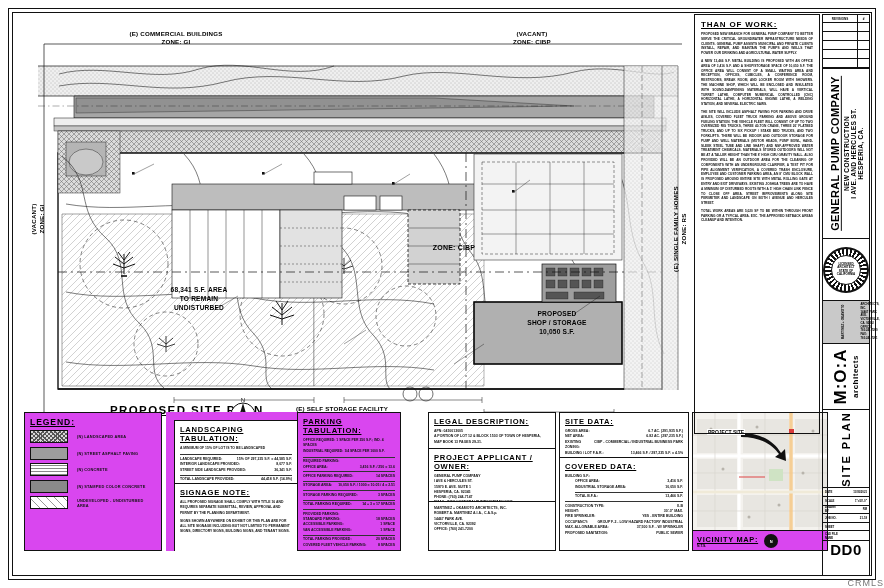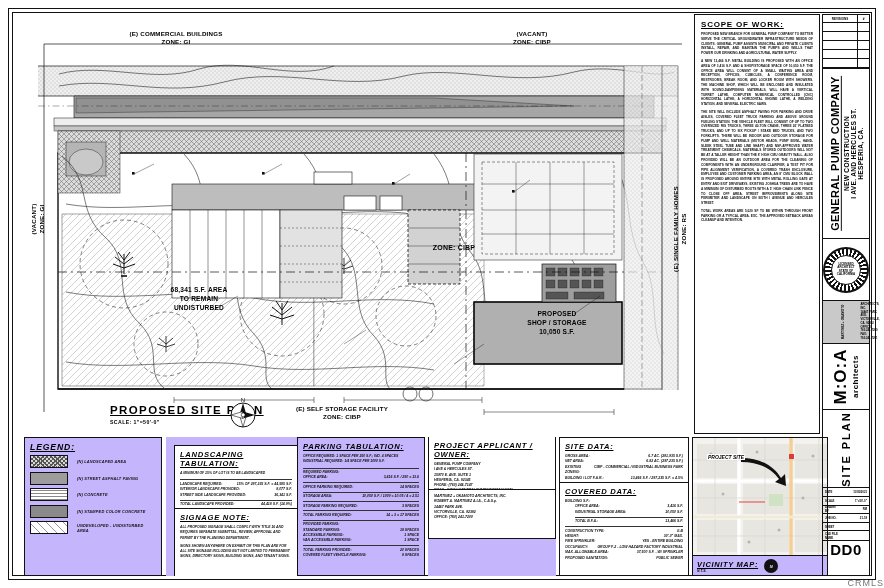--- a/index.html
+++ b/index.html
@@ -72,31 +72,30 @@
     font-size: 5.2px; font-weight: bold;
     letter-spacing: .4px; margin-top: 1px;
   }
 
   
   #north-arrow { position: absolute; left: 226px; top: 396px; }
 
   
   .band {
     position: absolute;
-    top: 437px;
+    top: 412px;
     height: 139px;
     border: 1.2px solid #111;
-    background: #c4b5fd;
+    background: #d946ef;
     padding: 4px 5px;
     overflow: hidden;
-    font-style: italic;
   }
   .band.legend   { left: 24px;  width: 138px; }
   .band.landsig  { left: 166px; width: 140px; padding: 8px; border: none; }
-  .band.parking  { left: 297px; width: 128px; }
+  .band.parking  { left: 297px; width: 104px; }
   .band.legal    { left: 428px; width: 128px; padding: 0; border: none; }
   .band.sitedata { left: 559px; width: 130px; padding: 0; border: none; }
   .band.vicinity { left: 692px; width: 136px; padding: 0; }
 
   .subbox { border: 1.2px solid #111; background: #fff; padding: 4px 5px; overflow: hidden; }
 
   .sect-title {
     font-size: 8.6px; font-weight: bold;
     letter-spacing: .9px;
     text-decoration: underline;
@@ -612,20 +611,26 @@
       <span>TOTAL PARKING PROVIDED:</span>
       <span>20 SPACES</span>
     </div>
     <div class="tiny-row">
       <span>COVERED FLEET VEHICLE PARKING:</span>
       <span>8 SPACES</span>
     </div>
   </div>
 
   <div class="band legal">
+    <div class="subbox" style="height:37px;">
+      <div class="sect-title sm">LEGAL DESCRIPTION:</div>
+      <div class="tiny">APN: 0410013005</div>
+      <div class="tiny">A PORTION OF LOT 12 &amp; BLOCK 1503 OF TOWN OF HESPERIA,</div>
+      <div class="tiny">MAP BOOK 13 PAGES 29-31.</div>
+    </div>
 
     <div class="subbox" style="height:53px; border-top:none;">
       <div class="sect-title sm">PROJECT APPLICANT / OWNER:</div>
       <div class="tiny">GENERAL PUMP COMPANY</div>
       <div class="tiny">I AVE &amp; HERCULES ST.</div>
       <div class="tiny">15970 E. AVE. SUITE 1</div>
       <div class="tiny">HESPERIA, CA. 92345</div>
       <div class="tiny">PHONE: (760) 244-7147</div>
       <div class="tiny">EMAIL: INFO@GENERALPUMPCOMPANY.COM</div>
     </div>
@@ -759,21 +764,21 @@
         <div class="t">VICINITY MAP:</div>
         <div class="s">N.T.S.</div>
       </div>
       <div class="vmap-badge">N</div>
     </div>
   </div>
 
   <div id="titleblock">
 
     <div id="scope">
-      <div class="sect-title">SCOPE OF WORK:</div>
+      <div class="sect-title">THAN OF WORK:</div>
       <div class="tiny-p">PROPOSED NEW BRANCH FOR GENERAL PUMP COMPANY TO BETTER SERVE THE CRITICAL GROUNDWATER INFRASTRUCTURE NEEDS OF CLIENTS. GENERAL PUMP ASSISTS MUNICIPAL AND PRIVATE CLIENTS INSTALL, REPAIR, AND MAINTAIN THE PUMPS AND WELLS THAT POWER OUR DRINKING AND AGRICULTURAL WATER SUPPLY.</div>
       <div class="tiny-p">A NEW 13,466 S.F. METAL BUILDING IS PROPOSED WITH AN OFFICE AREA OF 3,416 S.F. AND A SHOP/STORAGE SPACE OF 10,050 S.F. THE OFFICE AREA WILL CONSIST OF A SMALL WAITING AREA AND RECEPTION, OFFICES, CUBICLES, A CONFERENCE ROOM, RESTROOMS, BREAK ROOM, AND LOCKER ROOM WITH SHOWERS. THE MACHINE SHOP, WHICH WILL BE ENCLOSED AND INSULATED WITH SOUND-DAMPENING MATERIALS, WILL HAVE A VERTICAL TURRET LATHE, COMPUTER NUMERICAL CONTROLLED (CNC) HORIZONTAL LATHE, A HORIZONTAL ENGINE LATHE, A WELDING STATION, AND SEVERAL ELECTRIC SAWS.</div>
       <div class="tiny-p">THE SITE WILL INCLUDE ASPHALT PAVING FOR PARKING AND DRIVE AISLES, COVERED FLEET TRUCK PARKING AND ABOVE GROUND FUELING STATION. THE VEHICLE FLEET WILL CONSIST OF UP TO TWO OVERSIZED RIG TRUCKS, THREE 40-TON CRANE, THREE 26' FLATBED TRUCKS, AND UP TO SIX PICKUP / STAKE BED TRUCKS, AND TWO FORKLIFTS. THERE WILL BE INDOOR AND OUTDOOR STORAGE FOR PUMP AND WELL MATERIALS (MOTOR HEADS, PUMP BOWL, HAND-SLEEK STEEL TUBE AND LINE SHAFT) AND NSF-APPROVED WATER TREATMENT CHEMICALS. MATERIALS STORED OUTDOORS WILL NOT BE AT A TALLER HEIGHT THAN THE 8' HIGH CMU GRAVITY WALL. ALSO PROVIDED WILL BE AN OUTDOOR AREA FOR THE CLEANING OF COMPONENTS WITH AN UNDERGROUND CLARIFIER, A TEST PIT FOR PIPE ALIGNMENT VERIFICATION, A COVERED TRASH ENCLOSURE, EMPLOYEE AND CUSTOMER PARKING AREA, AN 8' CMU BLOCK WALL IS PROPOSED AROUND ENTIRE SITE WITH METAL ROLLING GATE AT ENTRY AND EXIT DRIVEWAYS. EXISTING JOSHUA TREES ARE TO HAVE A MINIMUM OF DISTURBED ROOTS WITH A 5' HIGH CHAIN LINK FENCE TO CLOSE OFF AREA. STREET IMPROVEMENTS ALONG SITE PERIMETER AND LANDSCAPE ON BOTH I AVENUE AND HERCULES STREET.</div>
       <div class="tiny-p">TOTAL WORK AREAS ARE 5,020 SF TO BE WITHIN THROUGH FRONT PARKING OR A TYPICAL AREA. EXC. THE APPROVED SETBACK AREAS CLEANUP AND INTENTION.</div>
     </div>
 
     <div id="tbcol">
 
       <div id="revtable">
         <div class="rev-head">

